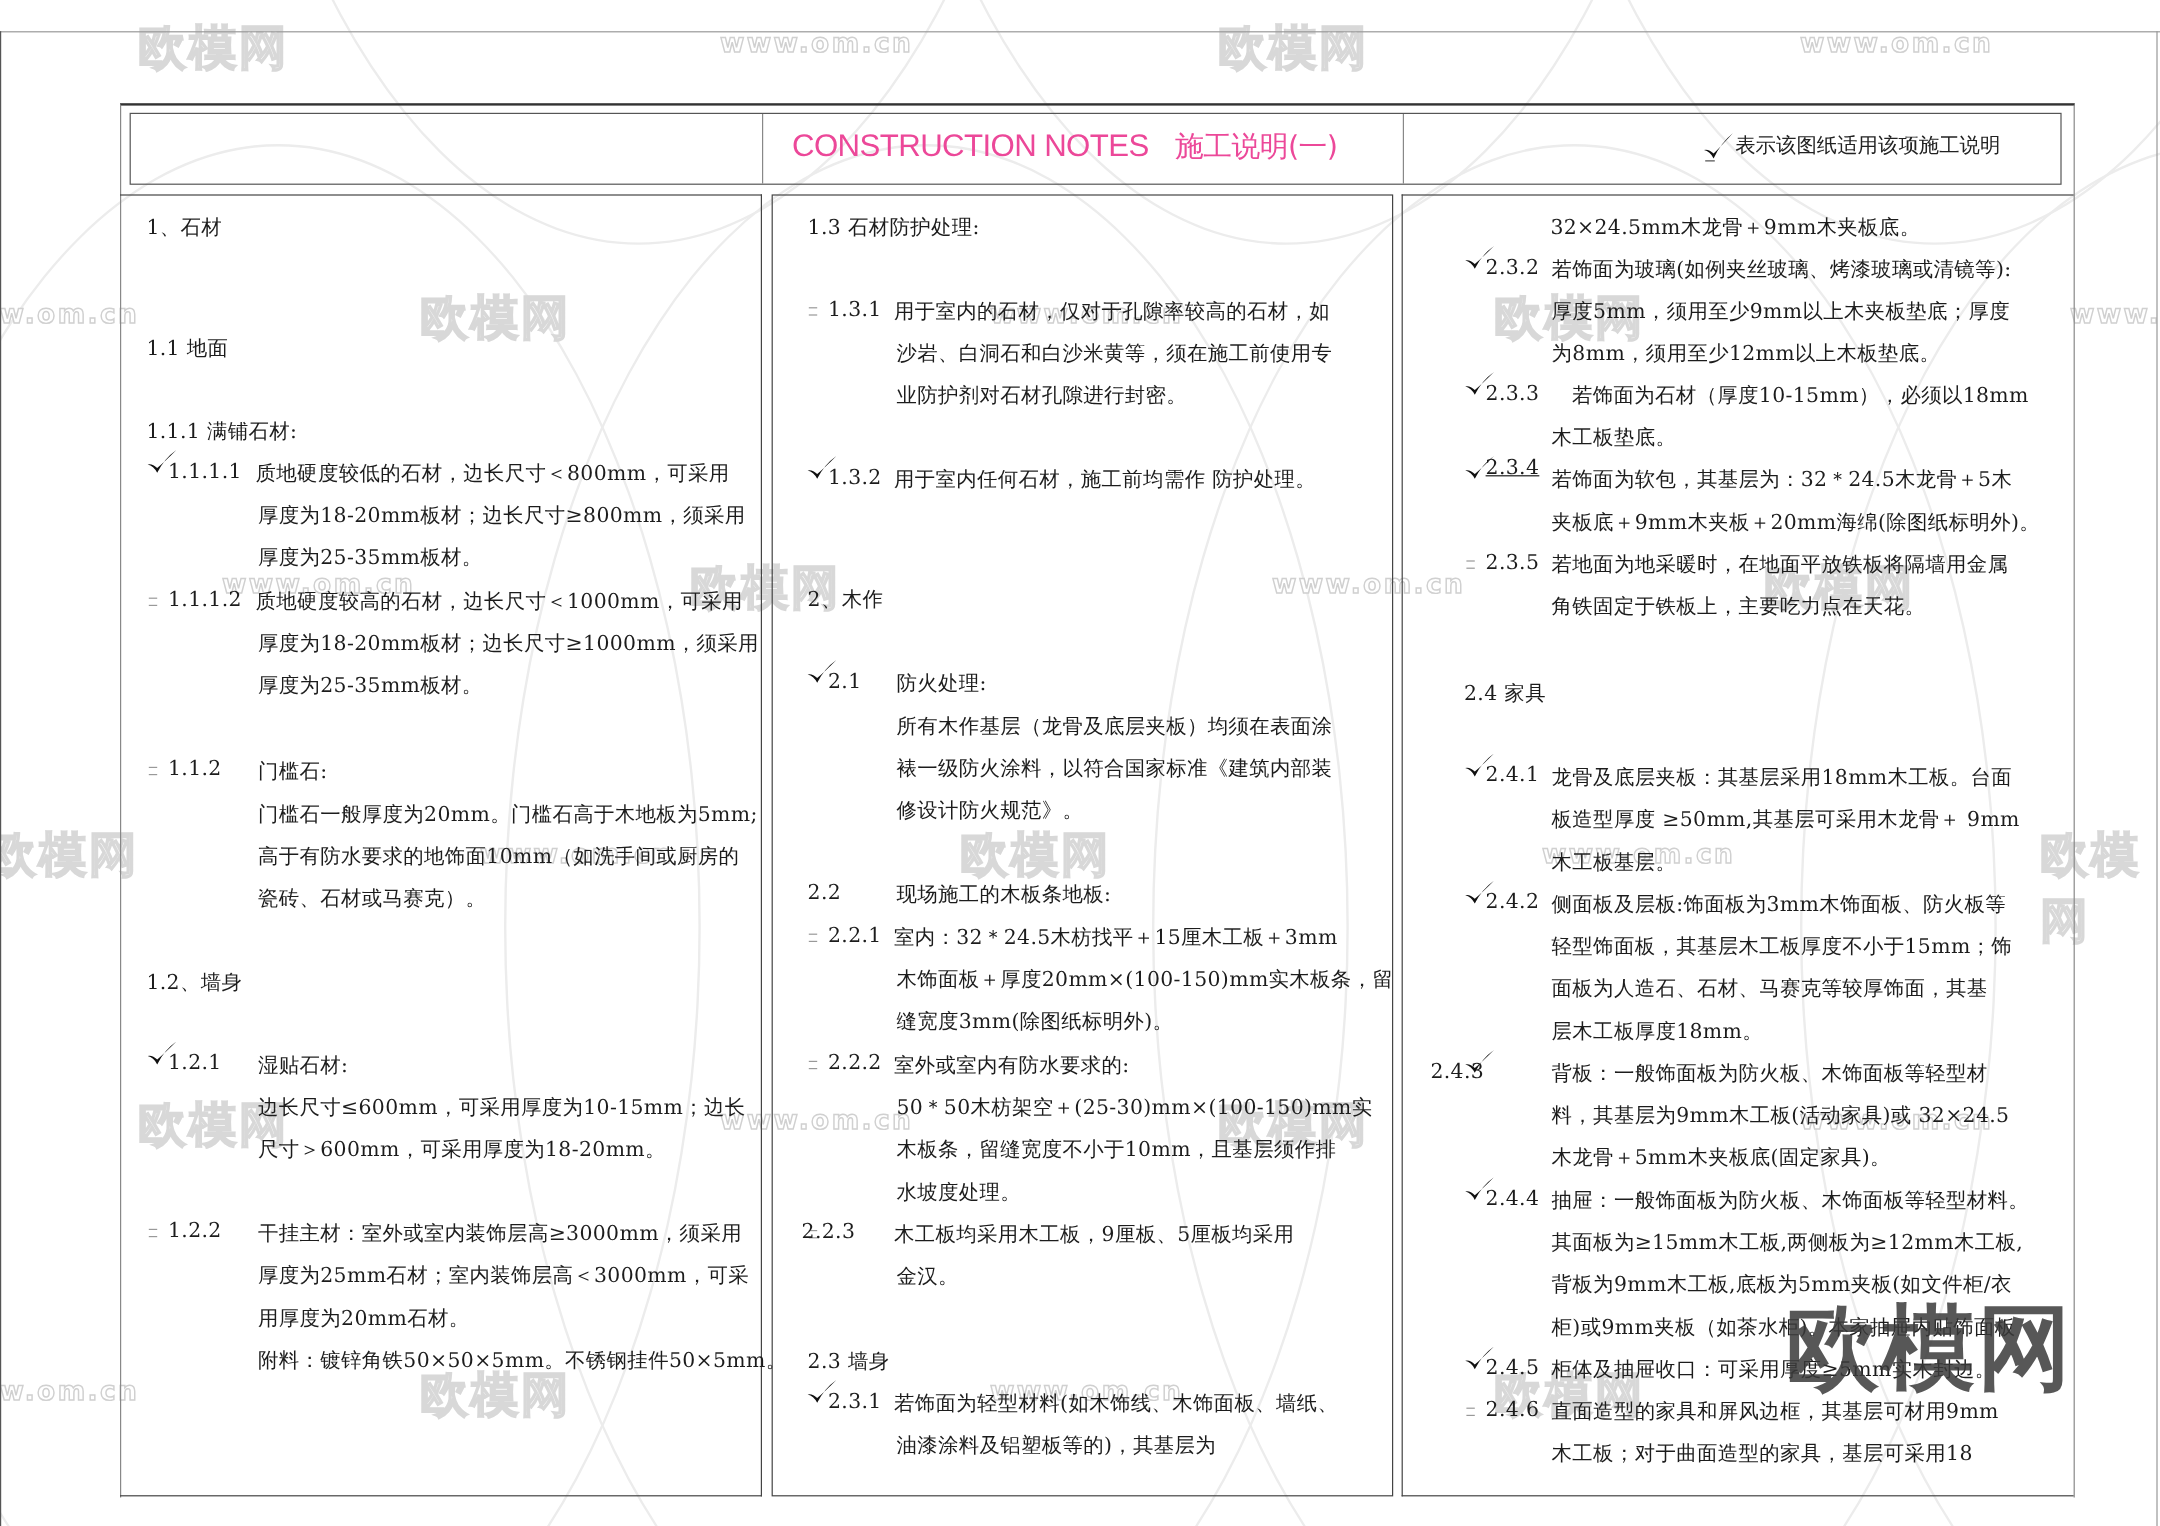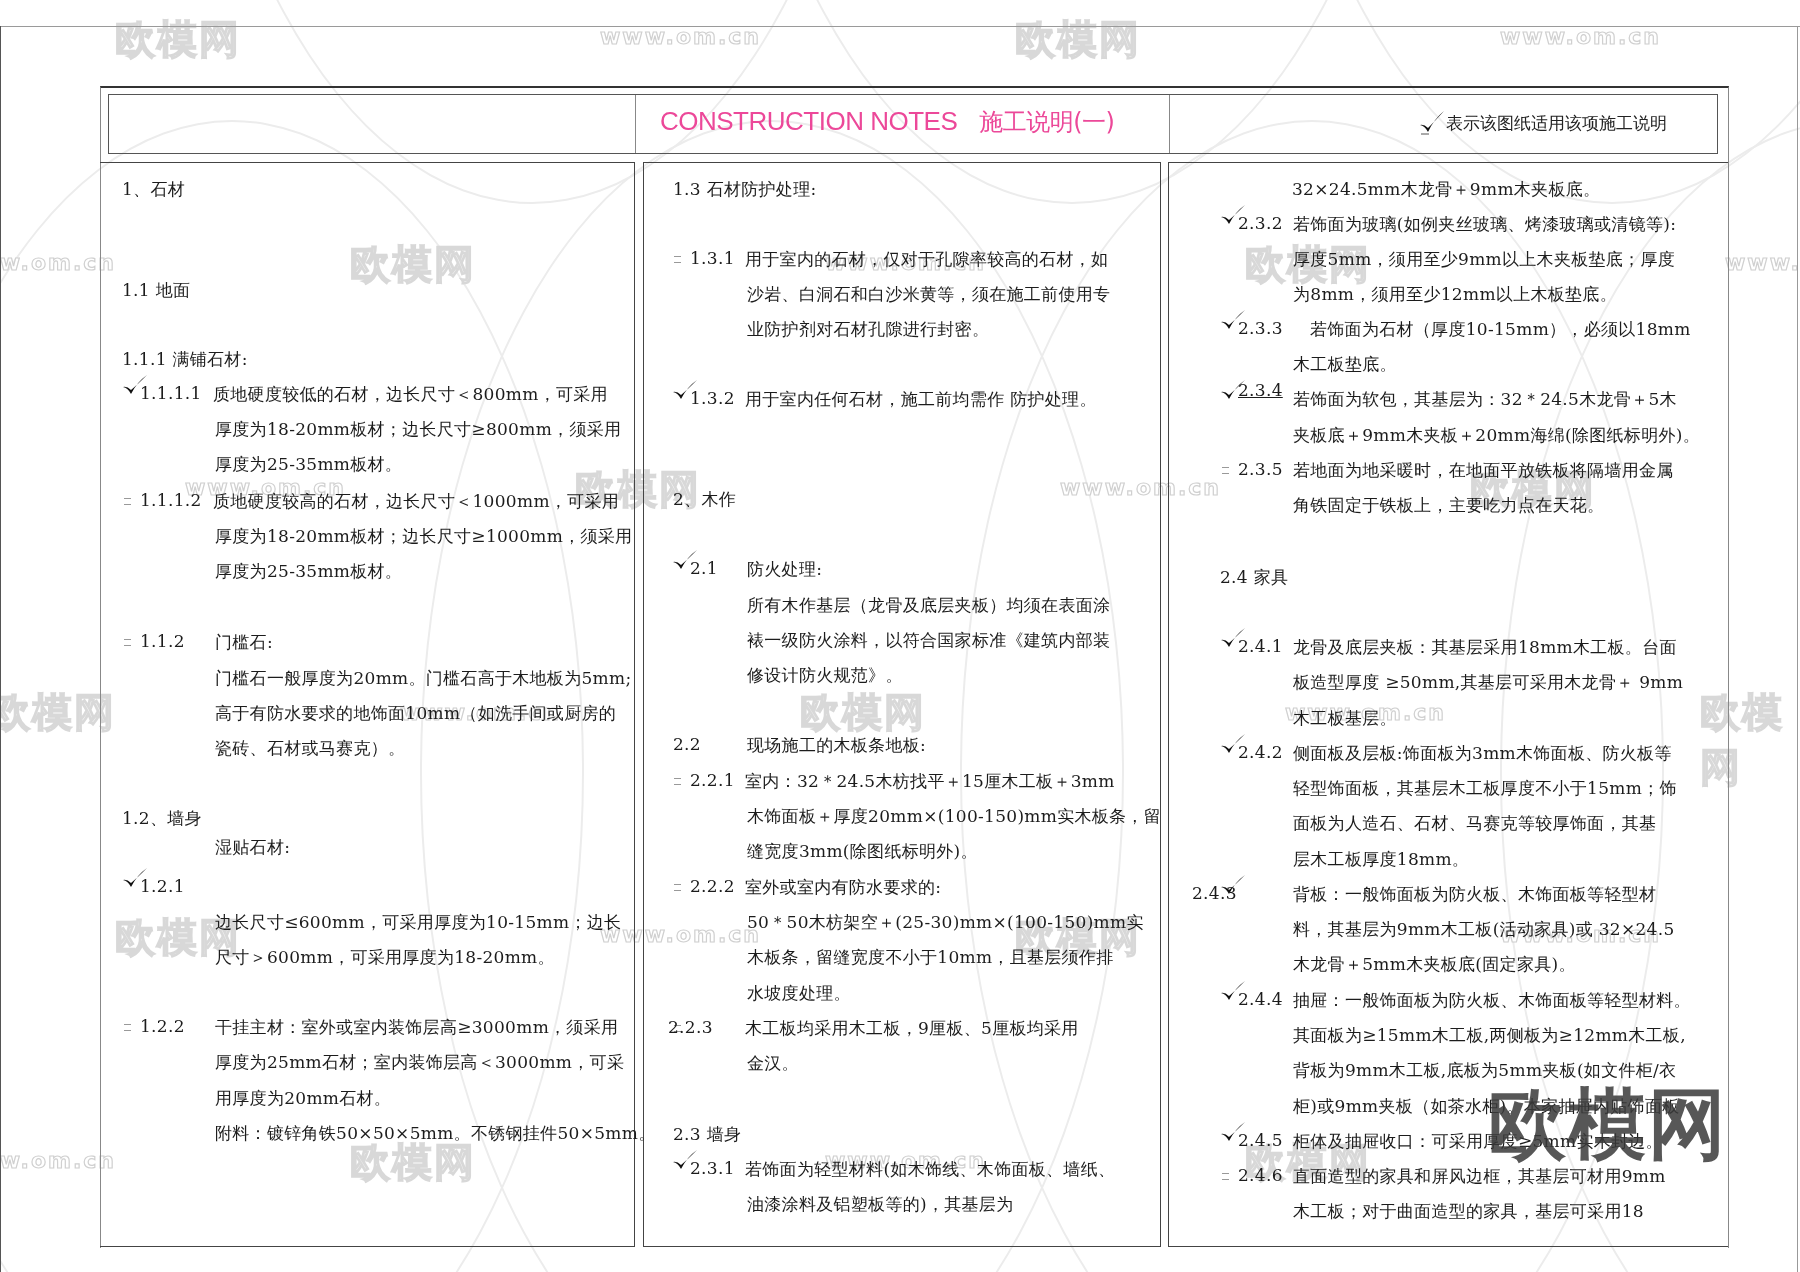--- a/index.html
+++ b/index.html
@@ -22,21 +22,21 @@
   .outer-left { position:absolute; left:0; top:26px; width:1px; height:1246px; background:#555; }
   .outer-right { position:absolute; left:1797px; top:26px; width:1px; height:1246px; background:#999; }
   .frame { position:absolute; left:100px; top:86px; width:1627px; height:1160px; border-top:2px solid #333; border-left:1px solid #888; border-right:1px solid #888; }
   .title-box { position:absolute; left:108px; top:94px; width:1608px; height:58px; border:1px solid #555; }
   .title-cell { position:absolute; top:0; height:58px; border-left:1px solid #888; }
   .title-text {
     position:absolute; left:660px; top:106px; font-family:"Liberation Sans", sans-serif;
     font-size:26px; letter-spacing:-0.5px; color:#ec4899;
   }
   .title-cn { margin-left:22px; font-family:"DejaVu Sans", sans-serif; font-size:24px; }
-  .legend { position:absolute; left:1418px; top:110px; font-size:17px; color:#222; display:flex; align-items:center; }
+  .legend { position:absolute; left:1418px; top:110px; font-size:17px; color:#222; display:flex; align-items:flex-start; }
   .col { position:absolute; top:162px; height:1083px; border:1px solid #444; }
   .col1 { left:100px; width:534px; border-left:none; }
   .col2 { left:643px; width:516px; }
   .col3 { left:1168px; width:559px; border-right:none; }
   .line {
     position:absolute; font-size:17px; white-space:nowrap; color:#1c1c1c; letter-spacing:0.3px;
   }
   .chk { position:absolute; width:26px; height:22px; }
   .chk svg { width:26px; height:22px; }
   .dash { position:absolute; width:7px; height:5px; border-top:1px solid #999; border-bottom:1px solid #999; }
@@ -134,21 +134,21 @@
     <span class="line" style="left: 140px; top: 631px;">1.1.2</span>
     <span class="line" style="left: 215px; top: 631px;">门槛石:</span>
     <span class="line" style="left: 215px; top: 667px;">门槛石一般厚度为20mm。门槛石高于木地板为5mm;</span>
     <span class="line" style="left: 215px; top: 702px;">高于有防水要求的地饰面10mm（如洗手间或厨房的</span>
     <span class="line" style="left: 215px; top: 737px;">瓷砖、石材或马赛克）。</span>
     <span class="line" style="left: 122px; top: 807px;">1.2、墙身</span>
     <span class="chk" style="left: 122px; top: 868px;"><svg viewBox="0 0 26 22">
         <path d="M1 12 Q6 13 9 19 Q15 7 25 0 Q15 10 9 15 Q5 11 1 12 Z" fill="#111"></path>
       </svg></span>
     <span class="line" style="left: 140px; top: 876px;">1.2.1</span>
-    <span class="line" style="left: 215px; top: 836px;">湿贴石材:</span>
+    <span class="line" style="left: 215px; top: 876px;">湿贴石材:</span>
     <span class="line" style="left: 215px; top: 911px;">边长尺寸≤600mm，可采用厚度为10-15mm；边长</span>
     <span class="line" style="left: 215px; top: 946px;">尺寸＞600mm，可采用厚度为18-20mm。</span>
     <span class="dash" style="left: 124px; top: 1024px;"></span>
     <span class="line" style="left: 140px; top: 1016px;">1.2.2</span>
     <span class="line" style="left: 215px; top: 1016px;">干挂主材：室外或室内装饰层高≥3000mm，须采用</span>
     <span class="line" style="left: 215px; top: 1051px;">厚度为25mm石材；室内装饰层高＜3000mm，可采</span>
     <span class="line" style="left: 215px; top: 1087px;">用厚度为20mm石材。</span>
     <span class="line" style="left: 215px; top: 1122px;">附料：镀锌角铁50×50×5mm。不锈钢挂件50×5mm。</span>
     <span class="line" style="left: 673px; top: 178px;">1.3 石材防护处理:</span>
     <span class="dash" style="left: 674px; top: 256px;"></span>

